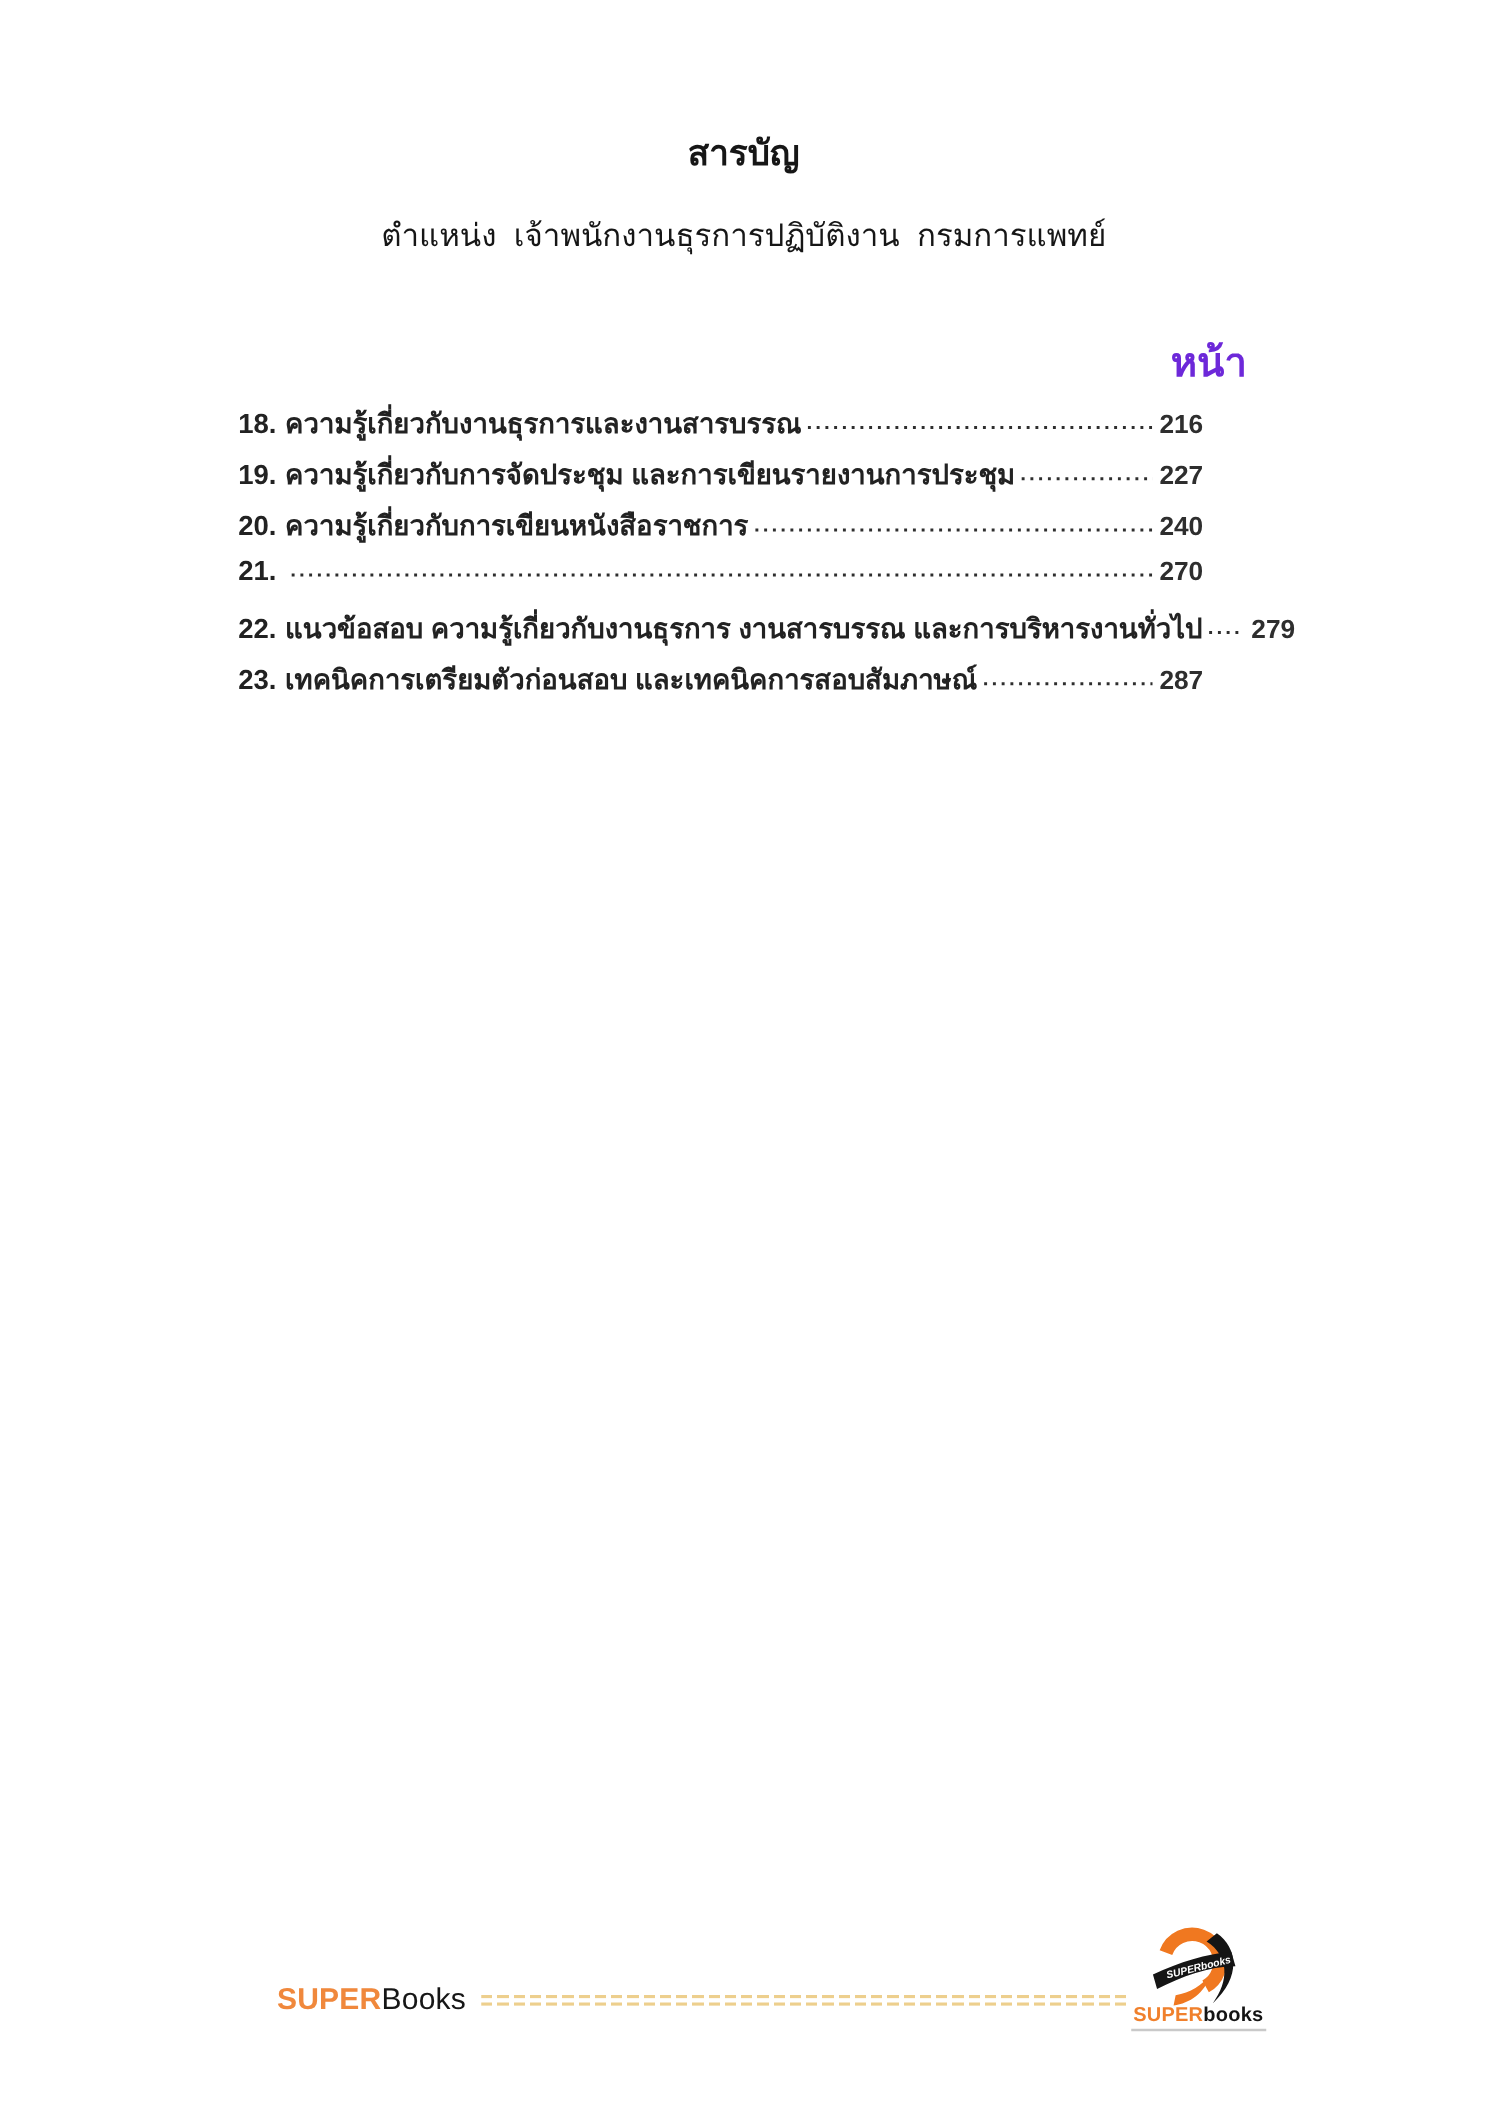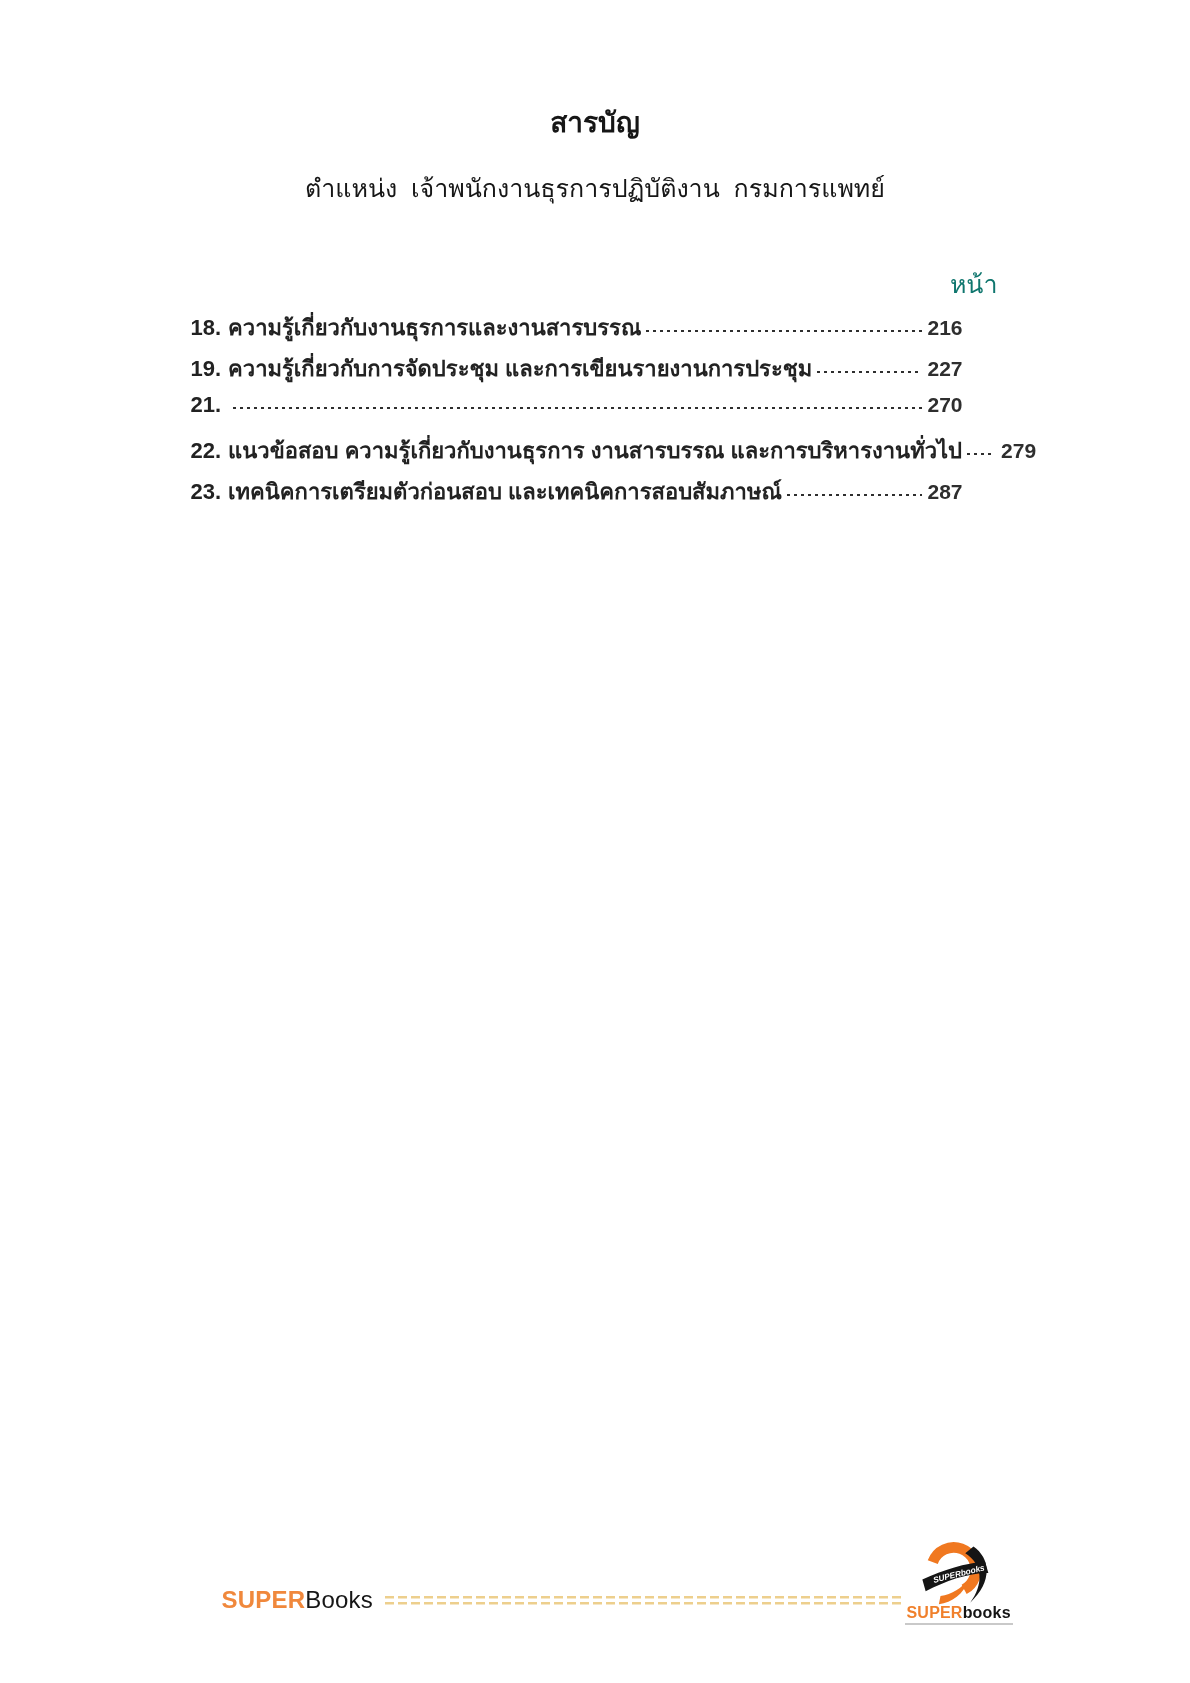--- a/index.html
+++ b/index.html
@@ -28,23 +28,23 @@
     font-weight: normal;
     color: #161616;
     white-space: pre;
   }
   .content {
     margin: 0 117px 0 115px; 
   }
   .col-header {
     margin-top: 56px;
     text-align: right;
-    font-size: 25px;
-    font-weight: normal;
-    color: #0f766e;
+    font-size: 32px;
+    font-weight: bold;
+    color: #6d28d9;
   }
   .toc { margin-top: 6px; font-weight: bold; }
   .toc-row {
     display: flex;
     align-items: baseline;
     height: 41px;
     font-size: 22px;
     color: #222222;
   }
   .toc-num { margin-right: 7px; white-space: nowrap; }
@@ -135,20 +135,26 @@
         <span class="toc-page">216</span>
       </div>
 
       <div class="toc-row">
         <span class="toc-num">19.</span>
         <span class="toc-title">ความรู้เกี่ยวกับการจัดประชุม และการเขียนรายงานการประชุม</span>
         <span class="leader"></span>
         <span class="toc-page">227</span>
       </div>
 
+      <div class="toc-row">
+        <span class="toc-num">20.</span>
+        <span class="toc-title">ความรู้เกี่ยวกับการเขียนหนังสือราชการ</span>
+        <span class="leader"></span>
+        <span class="toc-page">240</span>
+      </div>
 
       <div class="toc-row">
         <span class="toc-num">21.</span>
         <span class="leader"></span>
         <span class="toc-page">270</span>
       </div>
 
       <div class="toc-row">
         <span class="toc-num">22.</span>
         <span class="toc-title">แนวข้อสอบ ความรู้เกี่ยวกับงานธุรการ งานสารบรรณ และการบริหารงานทั่วไป</span>

